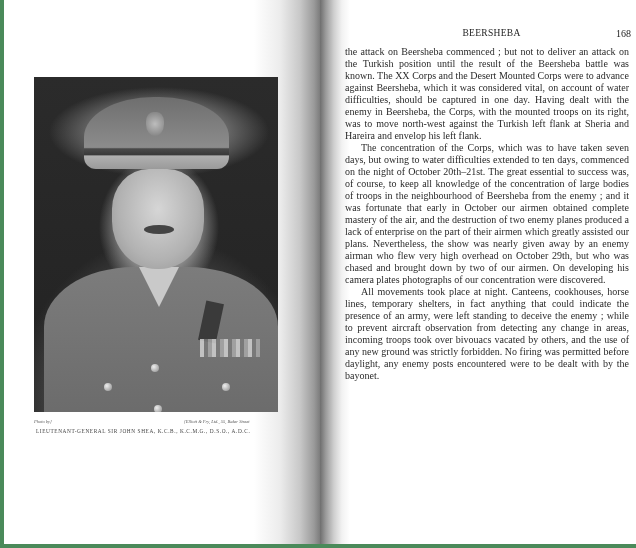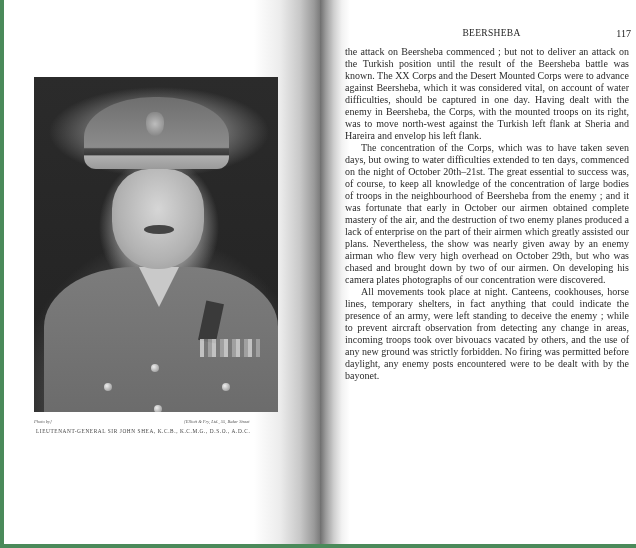--- a/index.html
+++ b/index.html
@@ -126,21 +126,21 @@
       <div class="badge"></div>
     </div>
     <div class="caption-credit-left">Photo by]</div>
     <div class="caption-credit-right">[Elliott &amp; Fry, Ltd., 55, Baker Street</div>
     <div class="caption-title">LIEUTENANT-GENERAL SIR JOHN SHEA, K.C.B., K.C.M.G., D.S.O., A.D.C.</div>
   </div>
 
   <div class="page-right">
     <div class="running-head">
       <span class="title">BEERSHEBA</span>
-      <span class="pageno">117</span>
+      <span class="pageno">168</span>
     </div>
     <div class="body-text">
       <p>the attack on Beersheba commenced ; but not to deliver an attack on the Turkish position until the result of the Beersheba battle was known.  The XX Corps and the Desert Mounted Corps were to advance against Beersheba, which it was considered vital, on account of water difficulties, should be captured in one day.  Having dealt with the enemy in Beersheba, the Corps, with the mounted troops on its right, was to move north-west against the Turkish left flank at Sheria and Hareira and envelop his left flank.</p>
       <p class="indent">The concentration of the Corps, which was to have taken seven days, but owing to water difficulties extended to ten days, commenced on the night of October 20th–21st. The great essential to success was, of course, to keep all knowledge of the concentration of large bodies of troops in the neighbourhood of Beersheba from the enemy ;  and it was fortunate that early in October our airmen obtained complete mastery of the air, and the destruction of two enemy planes produced a lack of enterprise on the part of their airmen which greatly assisted our plans.  Nevertheless, the show was nearly given away by an enemy airman who flew very high overhead on October 29th, but who was chased and brought down by two of our airmen.  On developing his camera plates photographs of our concentration were discovered.</p>
       <p class="indent">All movements took place at night.  Canteens, cookhouses, horse lines, temporary shelters, in fact anything that could indicate the presence of an army, were left standing to deceive the enemy ;  while to prevent aircraft observation from detecting any change in areas, incoming troops took over bivouacs vacated by others, and the use of any new ground was strictly forbidden.  No firing was permitted before daylight, any enemy posts encountered were to be dealt with by the bayonet.</p>
     </div>
   </div>
 
 </div>
 

